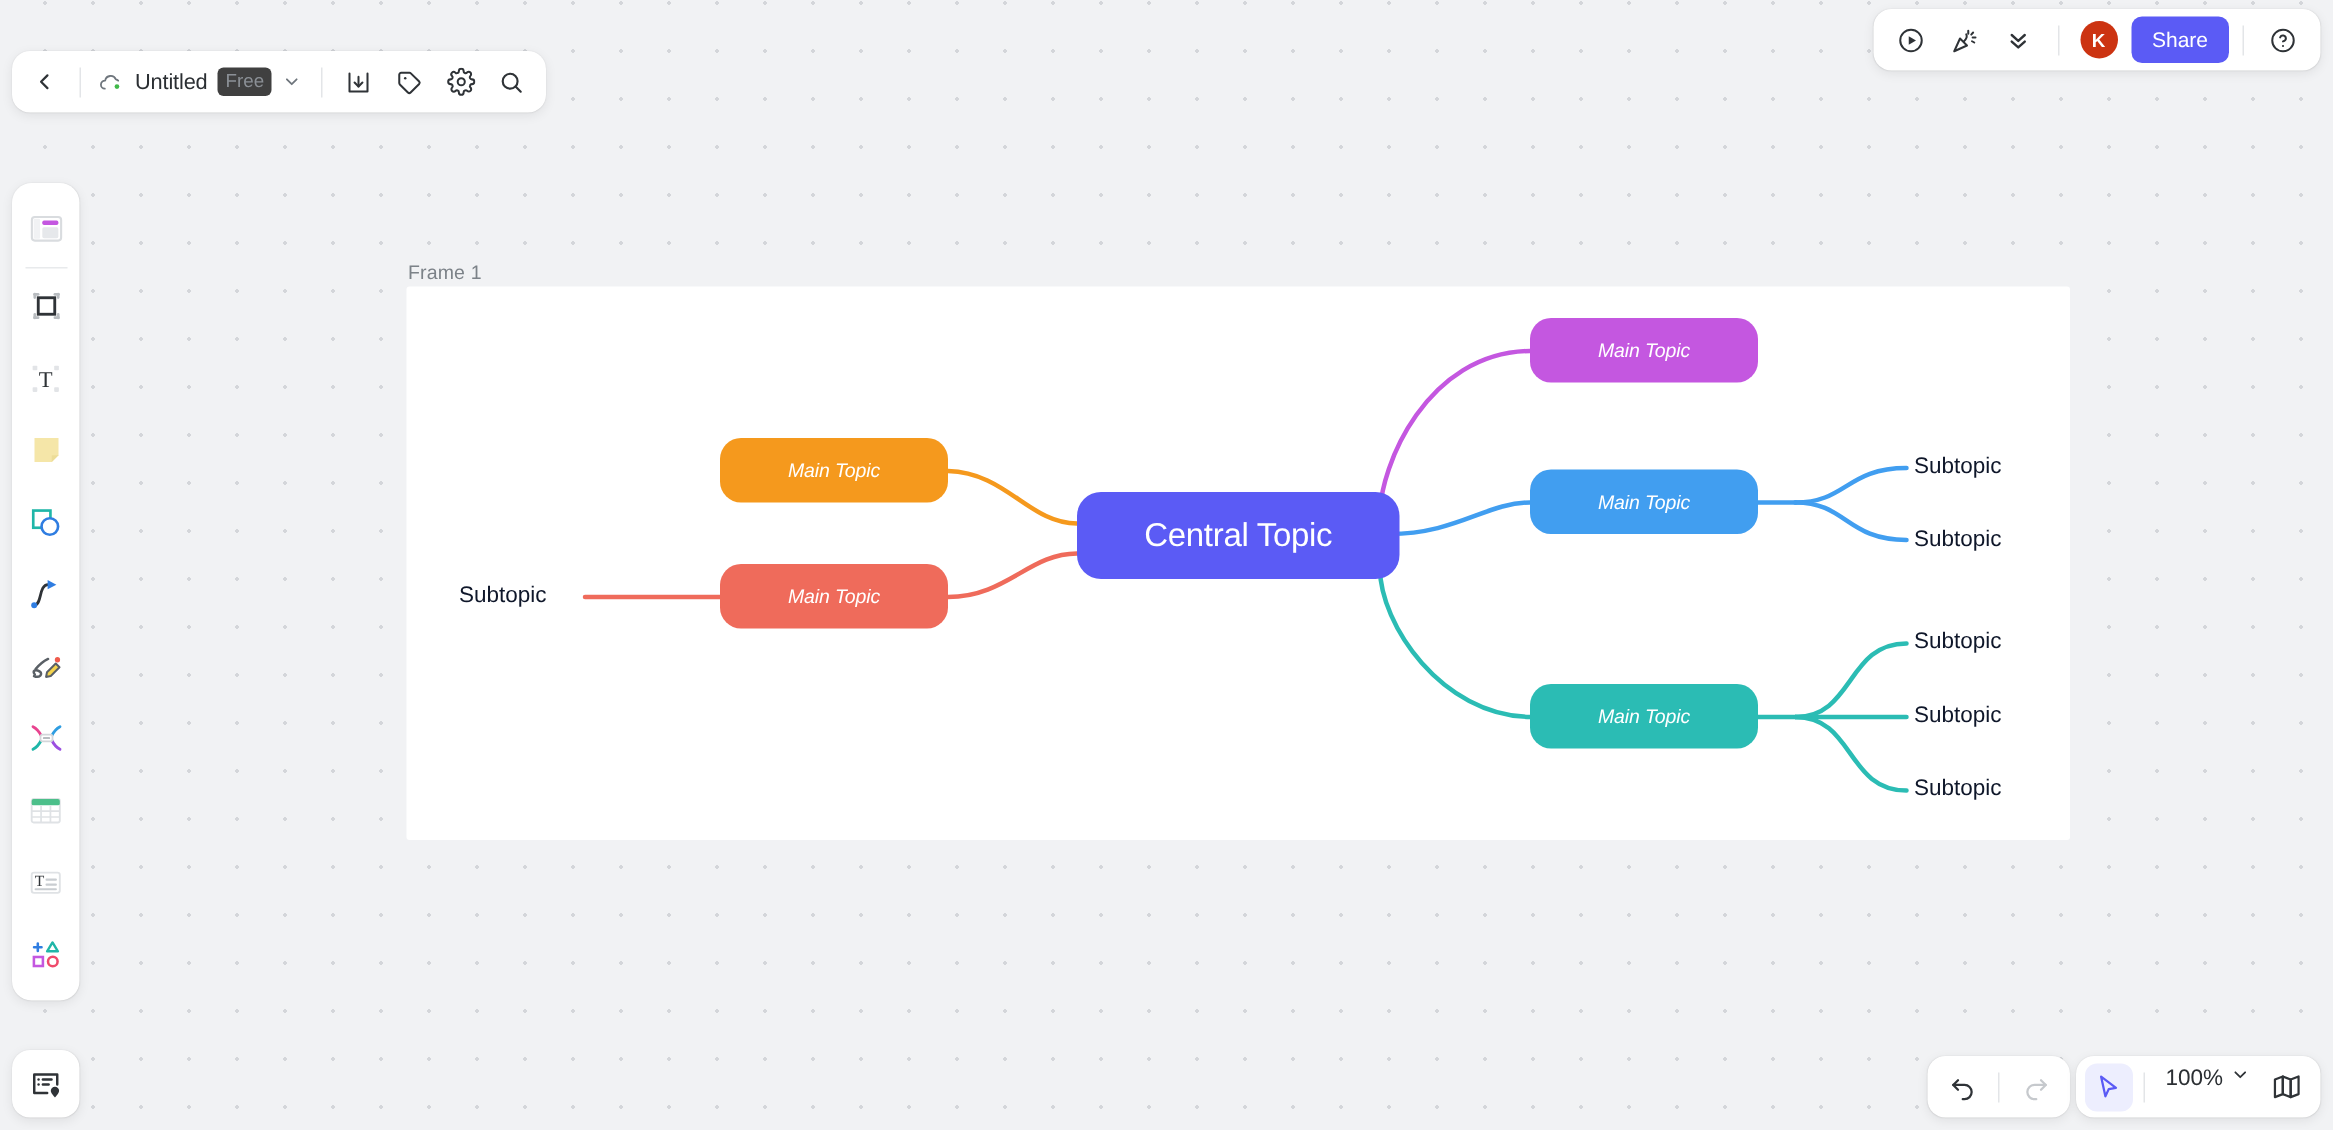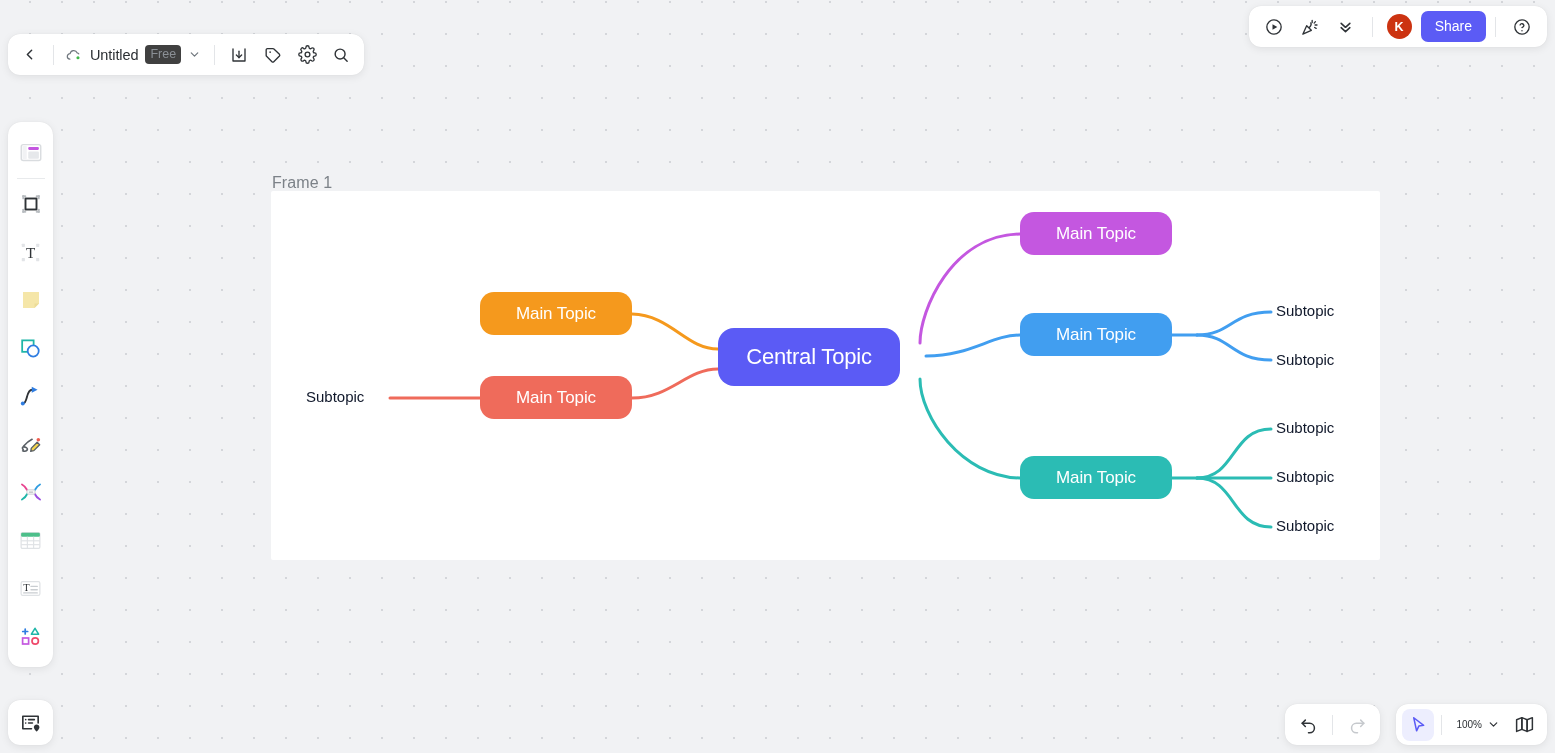--- a/index.html
+++ b/index.html
@@ -147,31 +147,31 @@
     padding: 0 6px;
   }
   #cursor-btn {
     width: 32px; height: 32px;
     display: flex; align-items: center; justify-content: center;
     background: #edeefe;
     border-radius: 8px;
     cursor: pointer;
   }
   #zoom-chip {
-    display: flex; align-items: center; gap: 5px;
+    display: flex; align-items: flex-start; gap: 5px;
     padding: 0 7px; height: 30px;
     border-radius: 7px; cursor: pointer;
-    font-size: 10px; color: #2b2f33;
+    font-size: 15px; color: #2b2f33;
   }
 
   
   #frame-label {
     position: absolute;
     left: 272px; top: 174px;
-    font-size: 16px;
+    font-size: 13px;
     color: #7c8288;
     letter-spacing: 0.1px;
   }
   #frame {
     position: absolute;
     left: 271px; top: 191px;
     width: 1109px; height: 369px;
     background: #ffffff;
     border-radius: 2px;
   }
@@ -183,21 +183,21 @@
     border-radius: 14px;
     color: #ffffff;
     cursor: pointer;
     white-space: nowrap;
   }
   .node-central {
     border-radius: 16px;
     font-size: 22px;
     letter-spacing: -0.2px;
   }
-  .node-main { font-size: 17px; letter-spacing: -0.1px; }
+  .node-main { font-size: 13px; letter-spacing: -0.1px; font-style: italic; }
   .subtopic {
     position: absolute;
     font-size: 15px;
     color: #0f172a;
     cursor: pointer;
     white-space: nowrap;
   }
 </style>
 </head>
 <body>
@@ -507,21 +507,21 @@
     <line x1="901" y1="144" x2="926" y2="144" stroke="#419ef0" stroke-width="3" stroke-linecap="round"></line>
     <path d="M926,144 C960,144 960,121 1000,121" stroke="#419ef0" stroke-width="3" fill="none" stroke-linecap="round"></path>
     <path d="M926,144 C960,144 960,169 1000,169" stroke="#419ef0" stroke-width="3" fill="none" stroke-linecap="round"></path>
 
     <line x1="901" y1="287" x2="926" y2="287" stroke="#2bbcb4" stroke-width="3" stroke-linecap="round"></line>
     <path d="M926,287 C965,287 960,238 1000,238" stroke="#2bbcb4" stroke-width="3" fill="none" stroke-linecap="round"></path>
     <line x1="926" y1="287" x2="1000" y2="287" stroke="#2bbcb4" stroke-width="3" stroke-linecap="round"></line>
     <path d="M926,287 C965,287 960,336 1000,336" stroke="#2bbcb4" stroke-width="3" fill="none" stroke-linecap="round"></path>
   </svg>
 
-  <div class="node node-central" id="node-central" style="left: 447px; top: 137px; width: 182px; height: 58px; background: rgb(91, 91, 245);">
+  <div class="node node-central" id="node-central" style="left: 447px; top: 137px; width: 215px; height: 58px; background: rgb(91, 91, 245);">
     <span>Central Topic</span>
   </div>
 
   <div class="node node-main" id="node-orange" style="left: 209px; top: 101px; width: 152px; height: 43px; background: rgb(245, 153, 29);">
     <span>Main Topic</span>
   </div>
 
   <div class="node node-main" id="node-red" style="left: 209px; top: 185px; width: 152px; height: 43px; background: rgb(239, 107, 91);">
     <span>Main Topic</span>
   </div>

